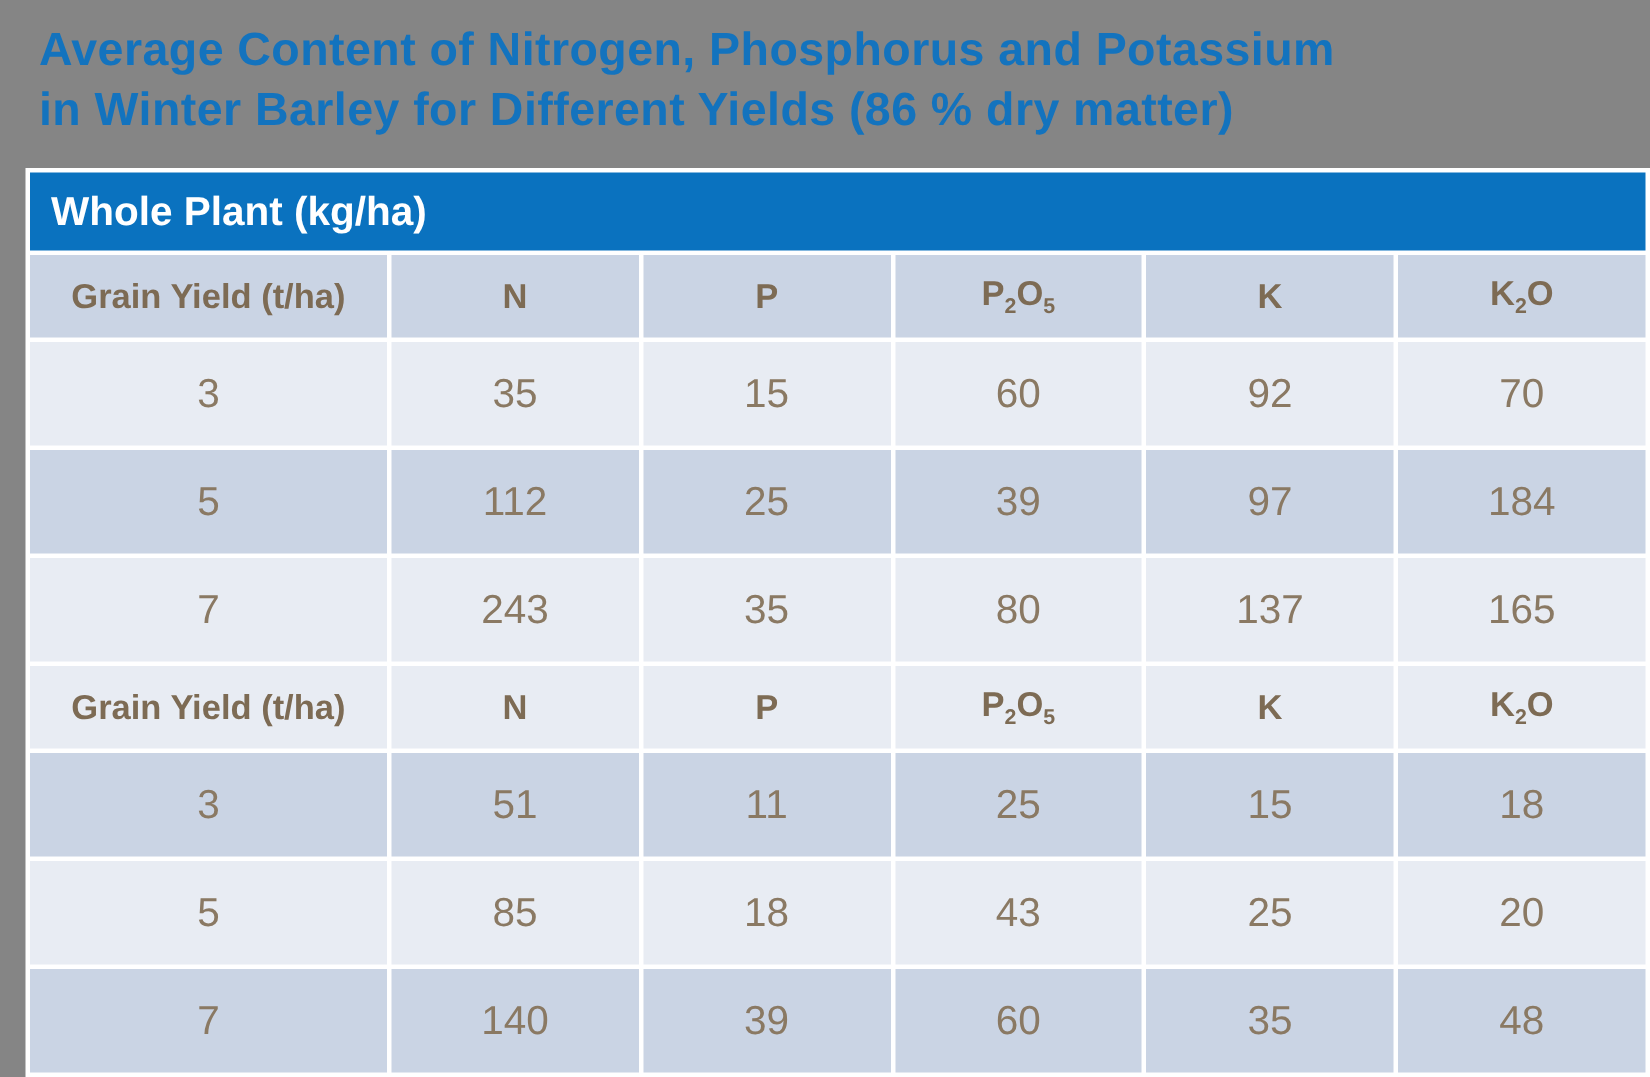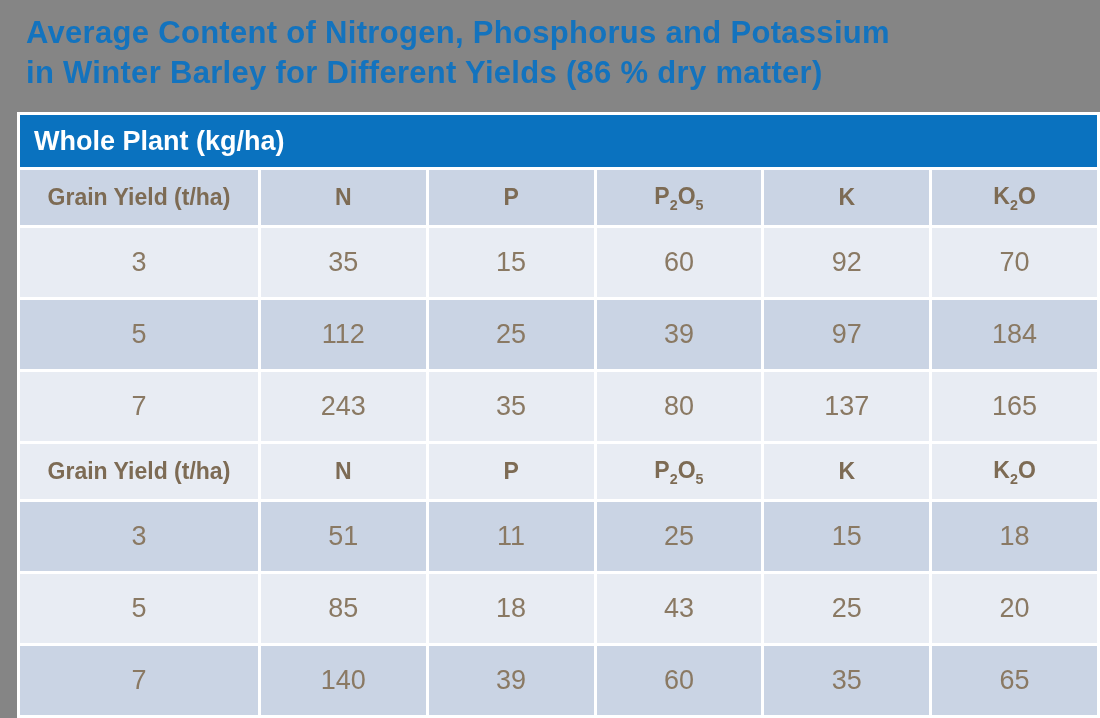--- a/index.html
+++ b/index.html
@@ -145,17 +145,17 @@
       <td class="cell shade-light">43</td>
       <td class="cell shade-light">25</td>
       <td class="cell shade-light">20</td>
     </tr>
     <tr>
       <td class="cell shade-dark">7</td>
       <td class="cell shade-dark">140</td>
       <td class="cell shade-dark">39</td>
       <td class="cell shade-dark">60</td>
       <td class="cell shade-dark">35</td>
-      <td class="cell shade-dark">65</td>
+      <td class="cell shade-dark">48</td>
     </tr>
   </tbody>
     </table>
 </div>
 
 </body></html>

